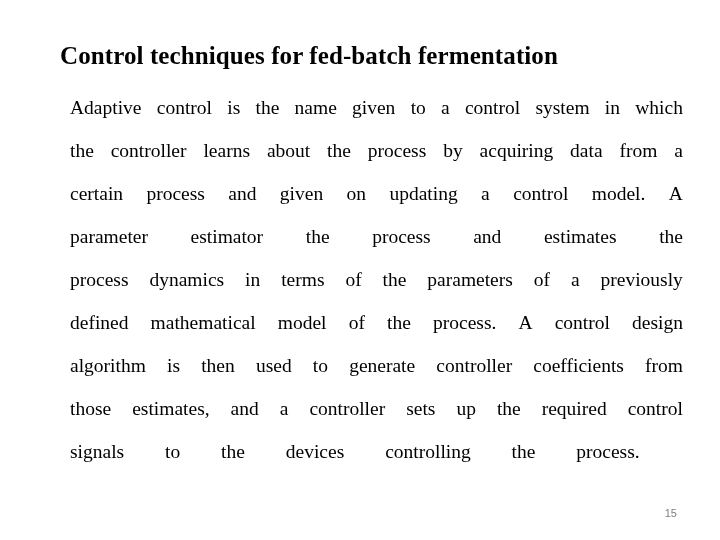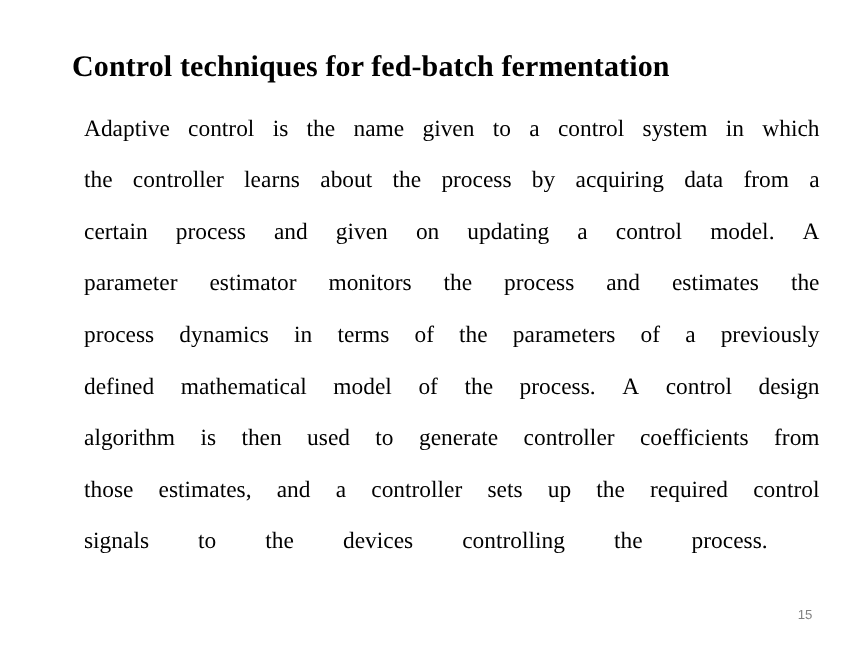--- a/index.html
+++ b/index.html
@@ -135,21 +135,20 @@
           <span>a</span>
           <span>control</span>
           <span>model.</span>
           <span>A</span>
         </div>
       </div>
       <div class="body-line">
         <div class="jrow">
           <span>parameter</span>
           <span>estimator</span>
-          <span>monitors</span>
           <span>the</span>
           <span>process</span>
           <span>and</span>
           <span>estimates</span>
           <span>the</span>
         </div>
       </div>
       <div class="body-line">
         <div class="jrow">
           <span>process</span>

